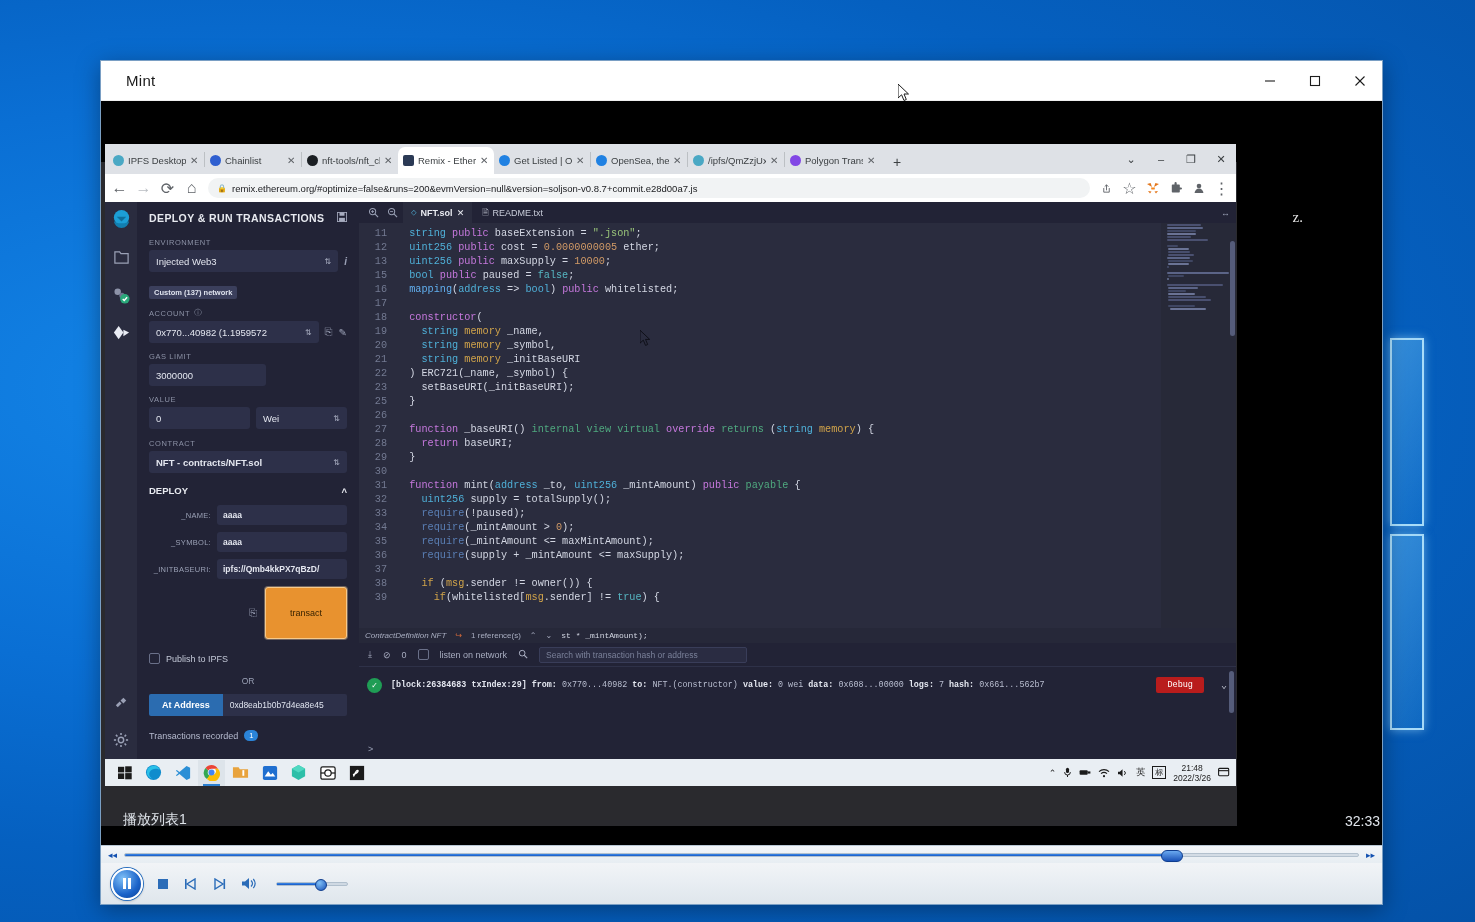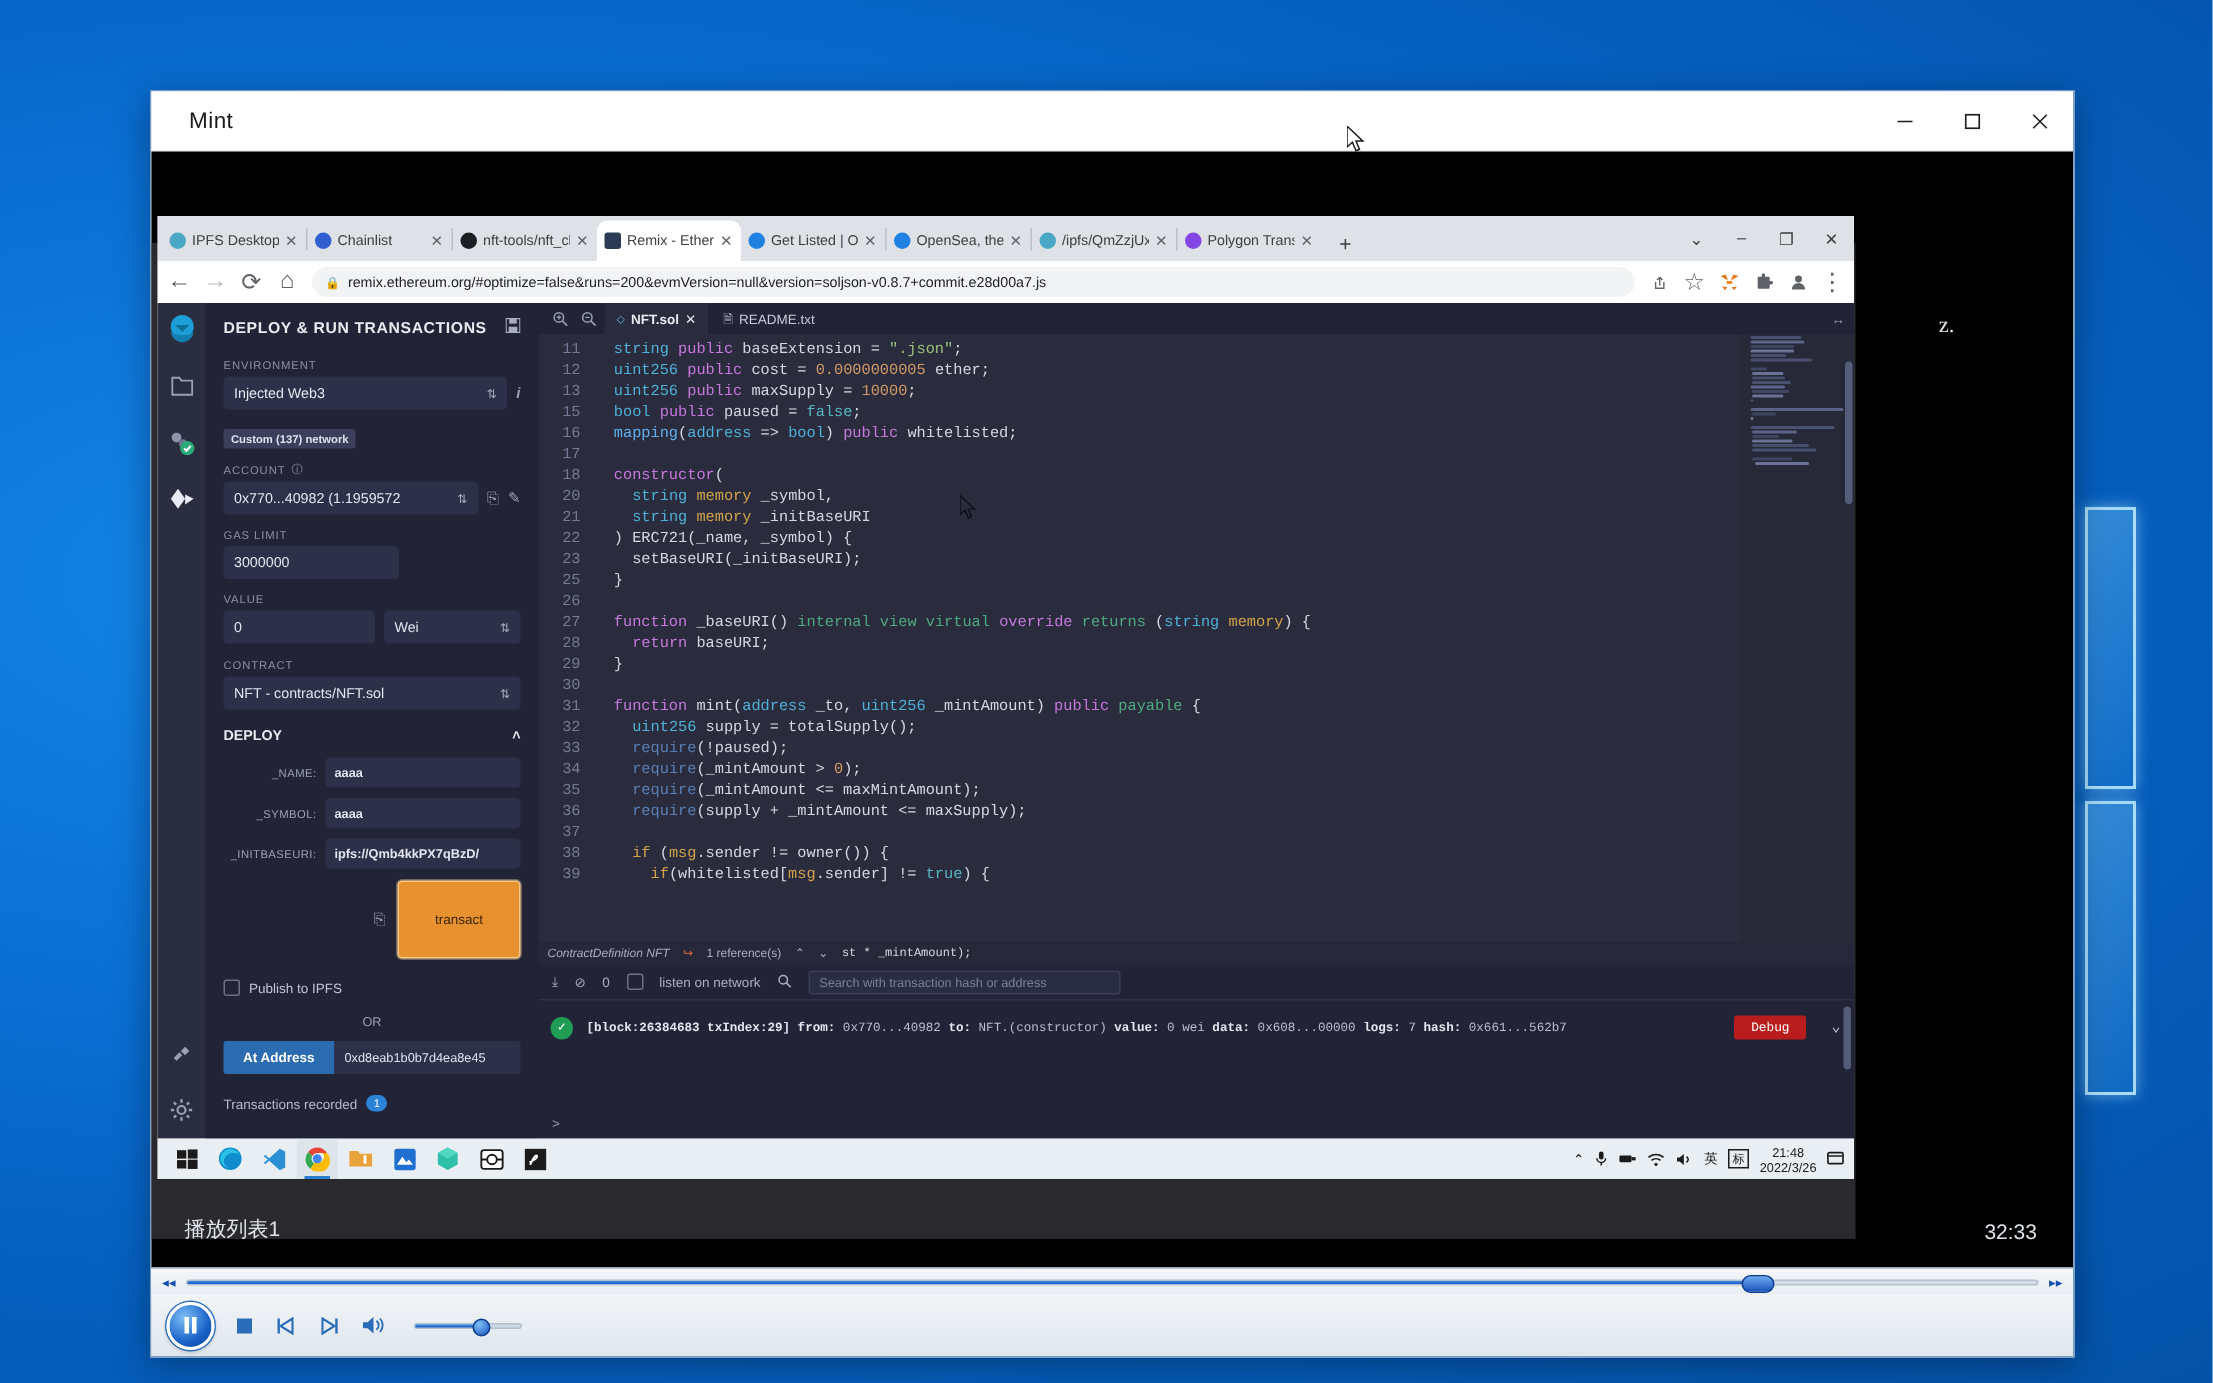--- a/index.html
+++ b/index.html
@@ -47,21 +47,21 @@
     background:#2a2a2e; overflow:hidden;
   }
   .video-zlabel {
     position:absolute; right:79px; top:108px; color:#e6e6e6;
     font-size:15px; font-family:"Liberation Serif", serif;
   }
   .video-bottom-title {
     position:absolute; left:22px; bottom:16px; color:#dfe4ea; font-size:14px;
   }
   .video-duration {
-    position:absolute; right:24px; bottom:16px; color:#dfe4ea; font-size:14px;
+    position:absolute; right:2px; bottom:16px; color:#dfe4ea; font-size:14px;
   }
 
   
   .player-controls {
     flex:0 0 58px; background:linear-gradient(#fafafa,#e9eef3 60%,#dfe6ec);
     border-top:1px solid #b9c7d4; position:relative;
   }
   .seek-row { height:17px; display:flex; align-items:center; background:linear-gradient(#f3f6f9,#e7edf2); }
   .seek-arrow { width:23px; text-align:center; color:#1250b0; font-size:9px; }
   .seek-track {
@@ -537,21 +537,21 @@
           <span>0</span>
         </div>
         <div class="field" style="flex:1;margin-bottom:0">
           <span>Wei</span>
           <span class="caret">⇅</span>
         </div>
       </div>
 
       <div class="lbl" style="margin-top:10px">CONTRACT</div>
       <div class="field">
-        <span style="font-weight:normal">NFT - contracts/NFT.sol</span>
+        <span style="font-weight:bold">NFT - contracts/NFT.sol</span>
         <span class="caret">⇅</span>
       </div>
 
       <div class="deploy-head">
         <span>DEPLOY</span>
         <span>˄</span>
       </div>
 
       <div class="param-row">
         <span class="param-label">_NAME:</span>
@@ -621,20 +621,21 @@
 
       <div class="code-wrap">
         <div class="code-area" id="code-lines">
             <div class="cline"><span class="lnum">11</span><span class="ctext">  <span class="typ">string</span> <span class="kw">public</span> baseExtension = <span class="str">".json"</span>;</span></div>
             <div class="cline"><span class="lnum">12</span><span class="ctext">  <span class="typ">uint256</span> <span class="kw">public</span> cost = <span class="num">0.0000000005</span> ether;</span></div>
             <div class="cline"><span class="lnum">13</span><span class="ctext">  <span class="typ">uint256</span> <span class="kw">public</span> maxSupply = <span class="num">10000</span>;</span></div>
             <div class="cline"><span class="lnum">15</span><span class="ctext">  <span class="typ">bool</span> <span class="kw">public</span> paused = <span class="bool">false</span>;</span></div>
             <div class="cline"><span class="lnum">16</span><span class="ctext">  <span class="fn">mapping</span>(<span class="typ">address</span> =&gt; <span class="typ">bool</span>) <span class="kw">public</span> whitelisted;</span></div>
             <div class="cline"><span class="lnum">17</span><span class="ctext"></span></div>
             <div class="cline"><span class="lnum">18</span><span class="ctext">  <span class="kw">constructor</span>(</span></div>
+            <div class="cline"><span class="lnum">19</span><span class="ctext">    <span class="typ">string</span> <span class="mem">memory</span> _name,</span></div>
             <div class="cline"><span class="lnum">20</span><span class="ctext">    <span class="typ">string</span> <span class="mem">memory</span> _symbol,</span></div>
             <div class="cline"><span class="lnum">21</span><span class="ctext">    <span class="typ">string</span> <span class="mem">memory</span> _initBaseURI</span></div>
             <div class="cline"><span class="lnum">22</span><span class="ctext">  ) ERC721(_name, _symbol) {</span></div>
             <div class="cline"><span class="lnum">23</span><span class="ctext">    setBaseURI(_initBaseURI);</span></div>
             <div class="cline"><span class="lnum">25</span><span class="ctext">  }</span></div>
             <div class="cline"><span class="lnum">26</span><span class="ctext"></span></div>
             <div class="cline"><span class="lnum">27</span><span class="ctext">  <span class="kw">function</span> _baseURI() <span class="grn">internal</span> <span class="grn">view</span> <span class="grn">virtual</span> <span class="kw">override</span> <span class="grn">returns</span> (<span class="typ">string</span> <span class="mem">memory</span>) {</span></div>
             <div class="cline"><span class="lnum">28</span><span class="ctext">    <span class="kw">return</span> baseURI;</span></div>
             <div class="cline"><span class="lnum">29</span><span class="ctext">  }</span></div>
             <div class="cline"><span class="lnum">30</span><span class="ctext"></span></div>

